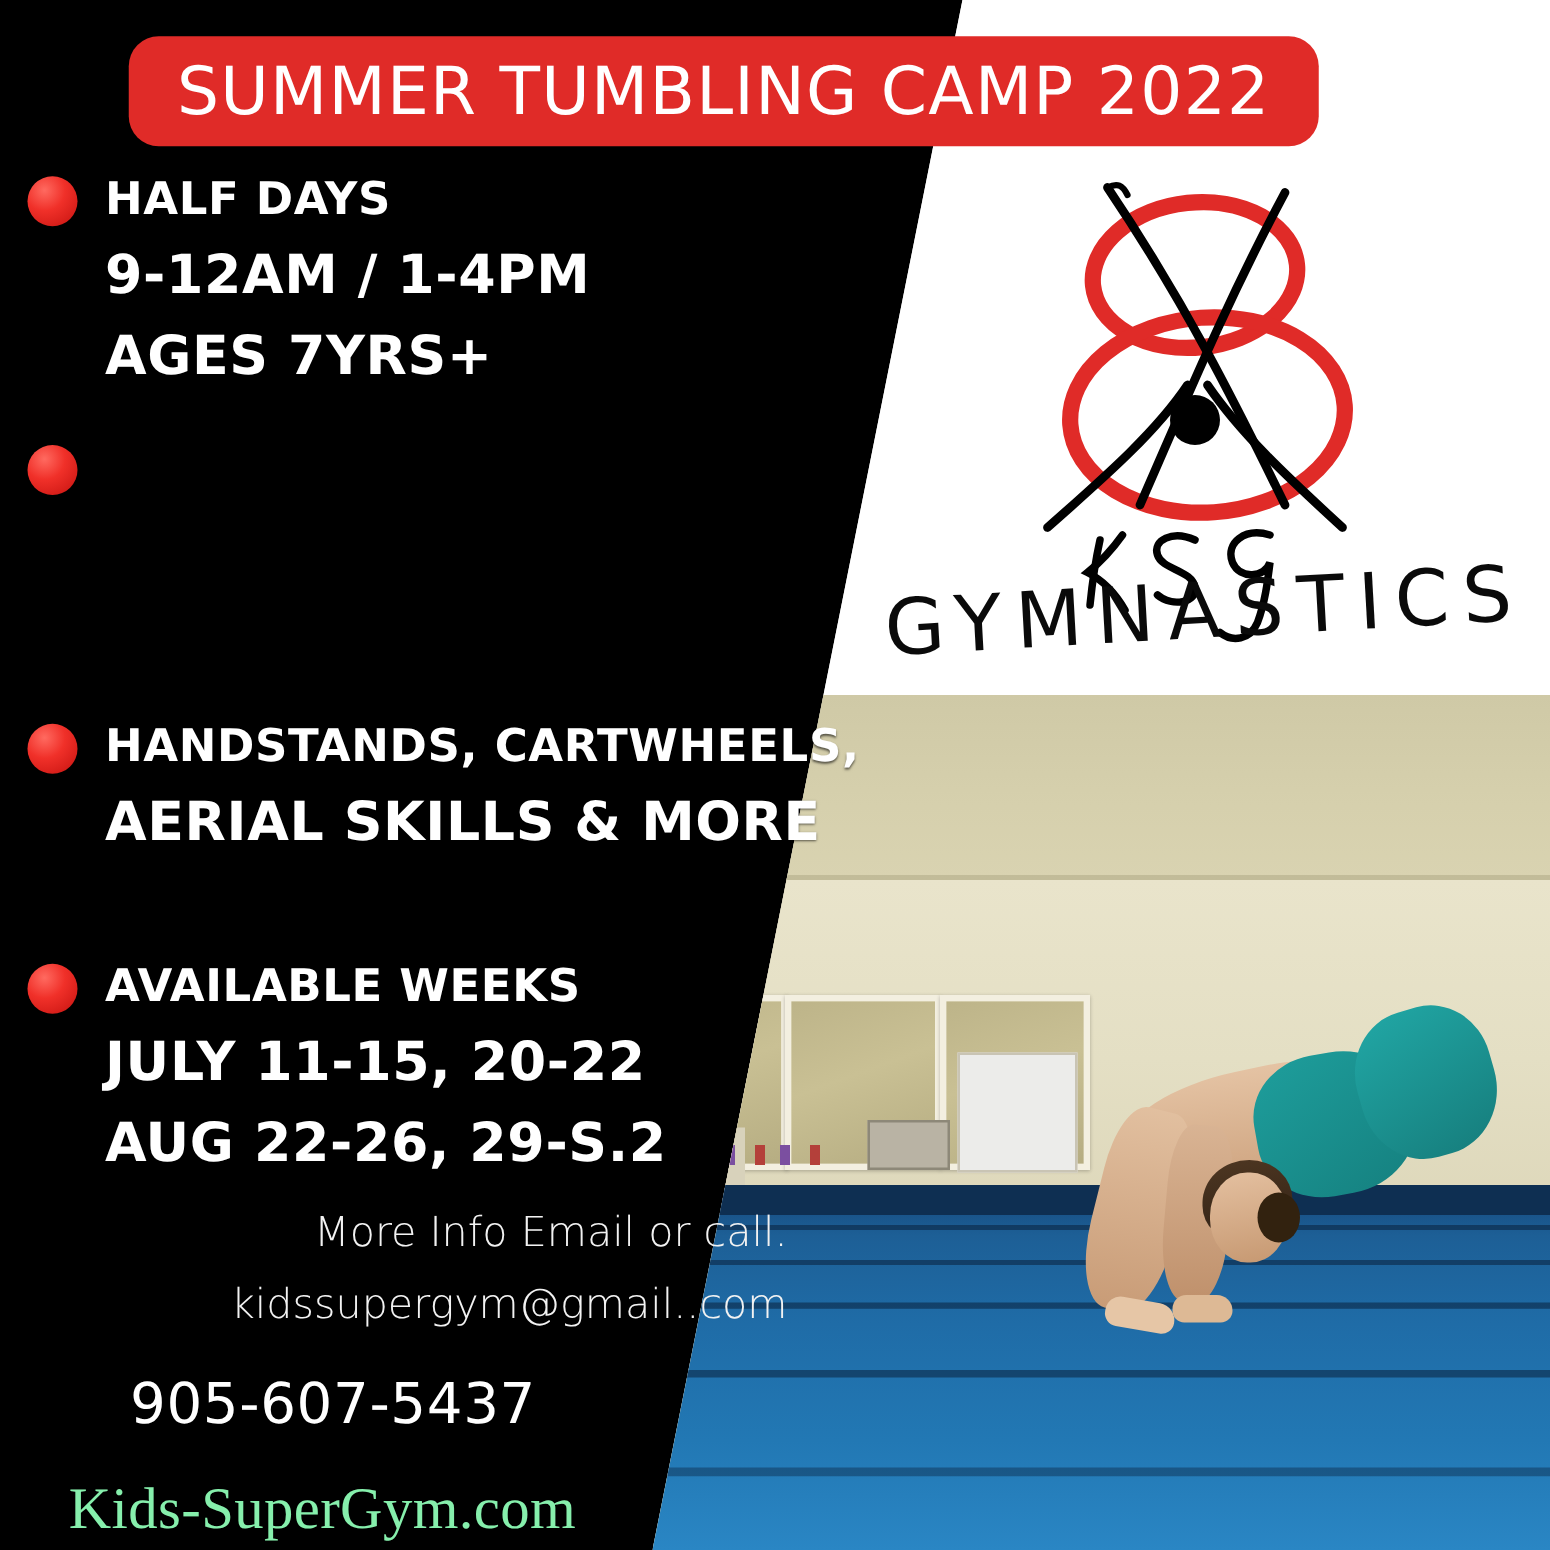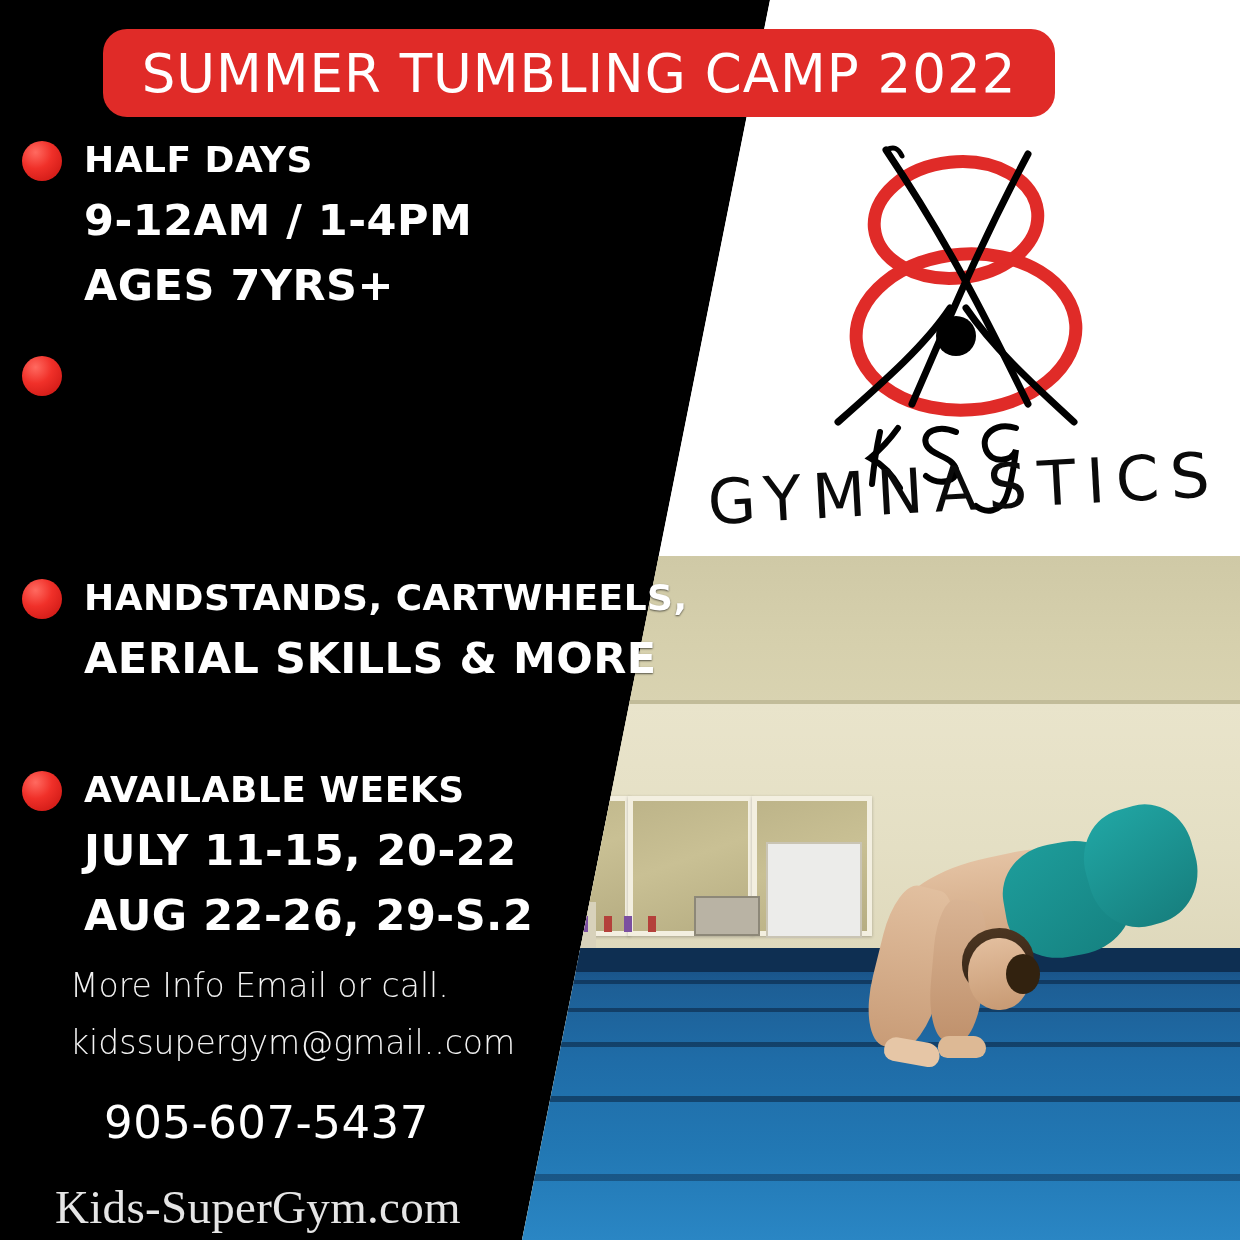--- a/index.html
+++ b/index.html
@@ -421,20 +421,21 @@
     text-shadow: 0 1px 2px rgba(0,0,0,.6);
   }
   .line.head { font-size: 36px; }
 
   
   .contact {
     position: absolute;
     left: 70px;
     top: 840px;
     width: 560px;
+    text-align: right;
   }
   .contact-line {
     color: #f2f2f2;
     font-family: "DejaVu Sans", sans-serif;
     font-weight: 300;
     font-size: 33px;
     line-height: 1.72;
     white-space: nowrap;
   }
   .phone {
@@ -445,21 +446,21 @@
     font-family: "DejaVu Sans", sans-serif;
     font-weight: 400;
     font-size: 45px;
     letter-spacing: 0.5px;
     white-space: nowrap;
   }
   .website {
     position: absolute;
     left: 55px;
     top: 1062px;
-    color: #e5e5e5;
+    color: #86efac;
     font-family: "Liberation Serif", serif;
     font-weight: 400;
     font-size: 47px;
     letter-spacing: 0.3px;
     white-space: nowrap;
   }
 </style>
 </head>
 <body>
 

